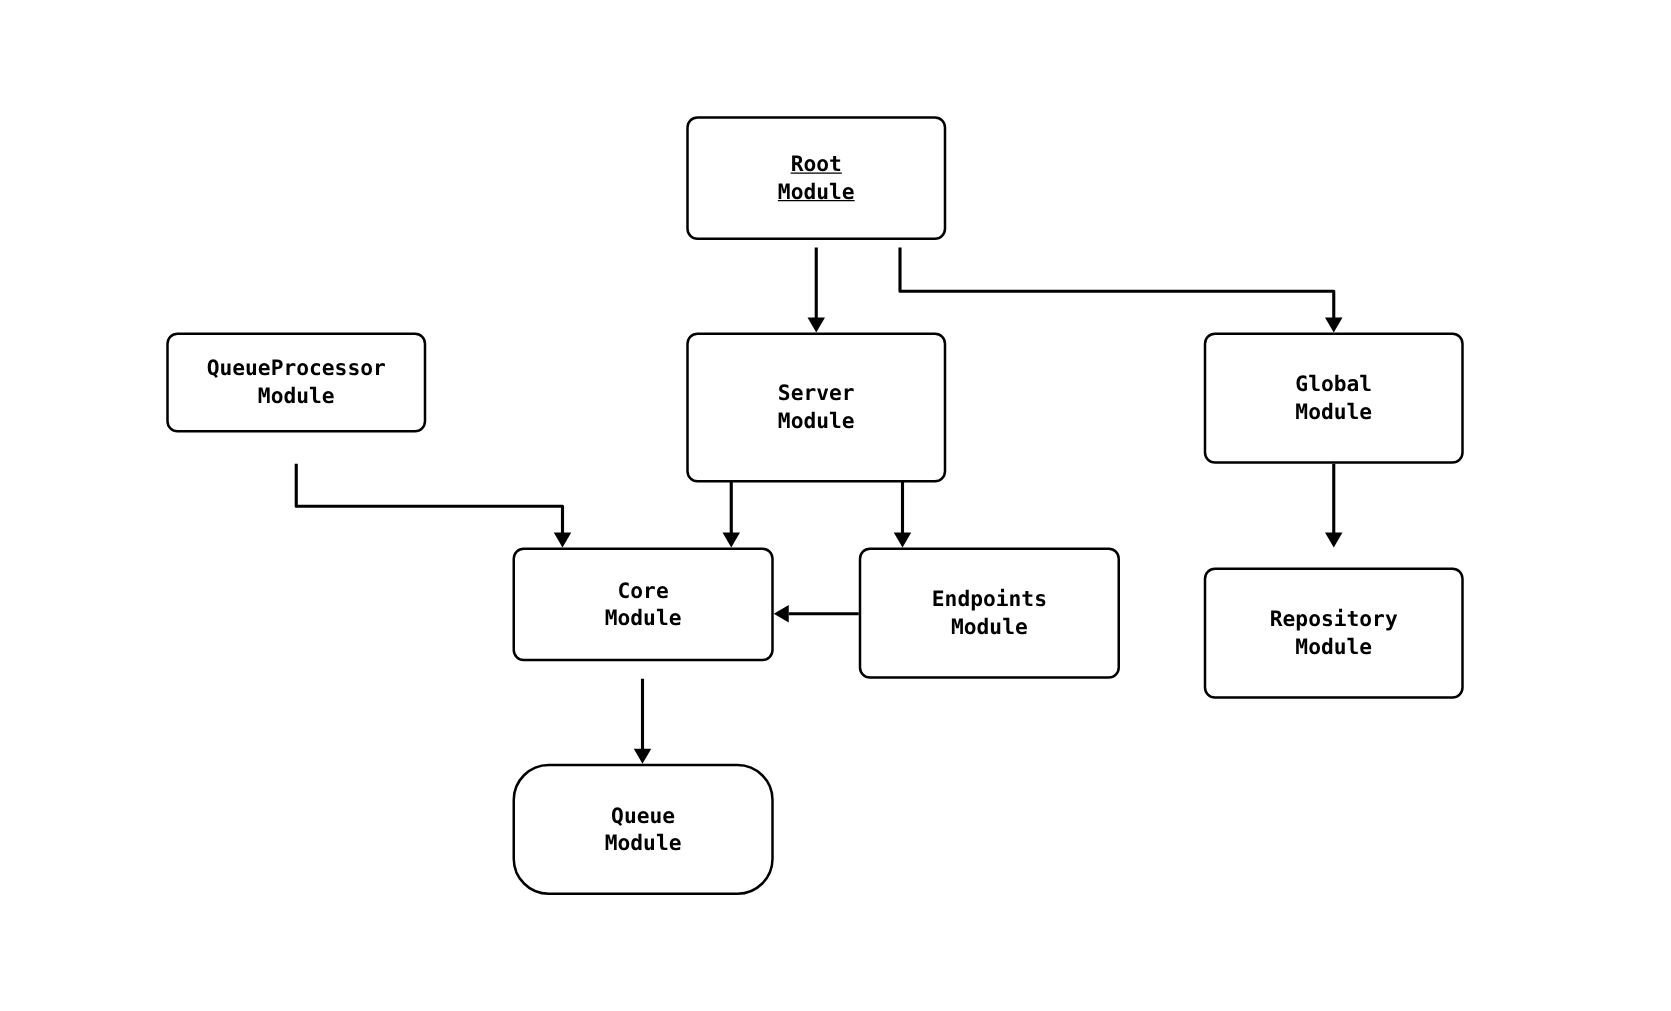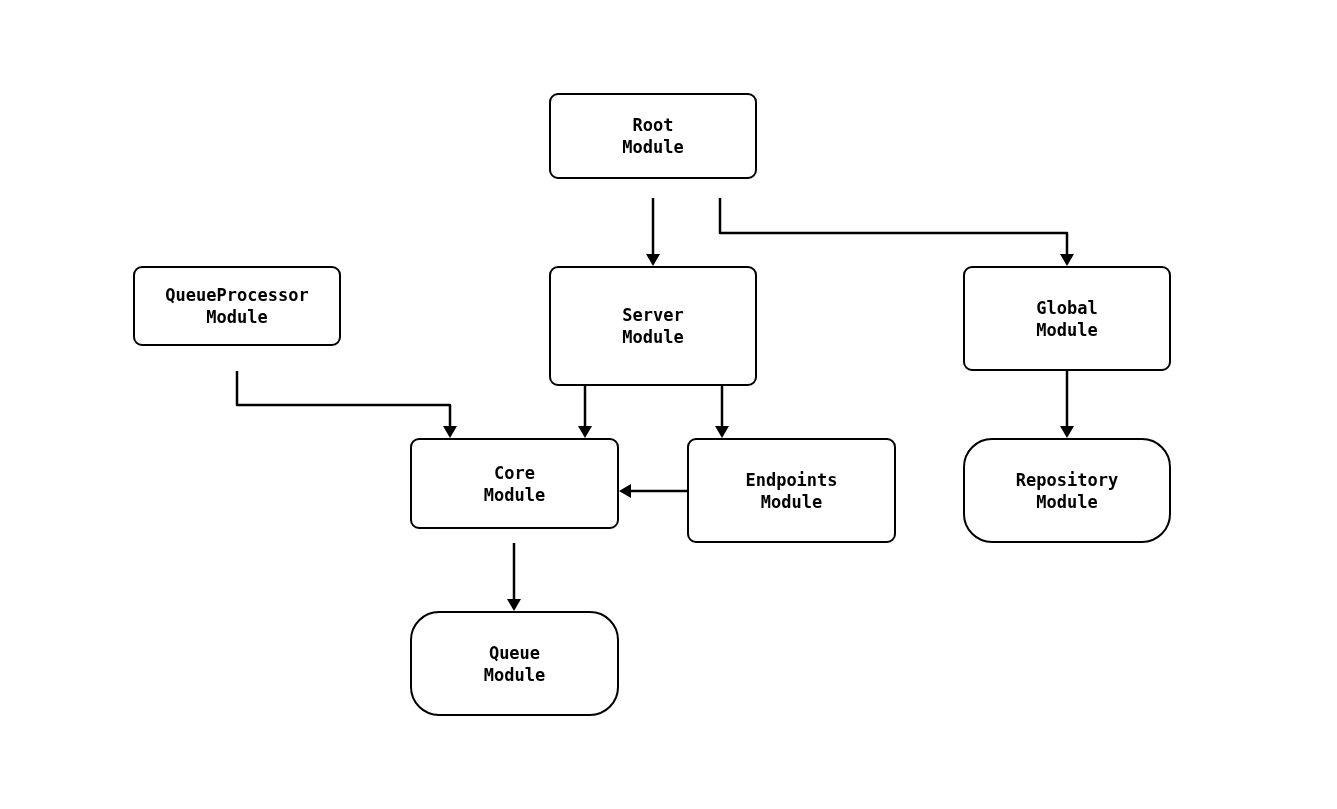--- a/index.html
+++ b/index.html
@@ -93,21 +93,21 @@
       <path class="edge-line" d="M 1067 371 L 1067 427"></path>
       <polygon class="edge-head" points="1060,426 1074,426 1067,438"></polygon>
     </g>
 
     <g>
       <path class="edge-line" d="M 514 543 L 514 600"></path>
       <polygon class="edge-head" points="507,599 521,599 514,611"></polygon>
     </g>
   </svg>
 
-  <div class="node" style="left:549px; top:93px; width:208px; height:86px;">
+  <div class="node" style="left:549px; top:93px; width:208px; height:99px;text-decoration:underline;">
     <span class="node-label">Root
 Module</span>
   </div>
 
   <div class="node" style="left:133px; top:266px; width:208px; height:80px;">
     <span class="node-label">QueueProcessor
 Module</span>
   </div>
 
   <div class="node" style="left:549px; top:266px; width:208px; height:120px;">
@@ -123,21 +123,21 @@
   <div class="node" style="left:410px; top:438px; width:209px; height:91px;">
     <span class="node-label">Core
 Module</span>
   </div>
 
   <div class="node" style="left:687px; top:438px; width:209px; height:105px;">
     <span class="node-label">Endpoints
 Module</span>
   </div>
 
-  <div class="node" style="left:963px; top:438px; width:208px; height:105px;border-radius:29px;">
+  <div class="node" style="left:963px; top:454px; width:208px; height:105px;">
     <span class="node-label">Repository
 Module</span>
   </div>
 
   <div class="node" style="left:410px; top:611px; width:209px; height:105px;border-radius:29px;">
     <span class="node-label">Queue
 Module</span>
   </div>
 
 </div>

